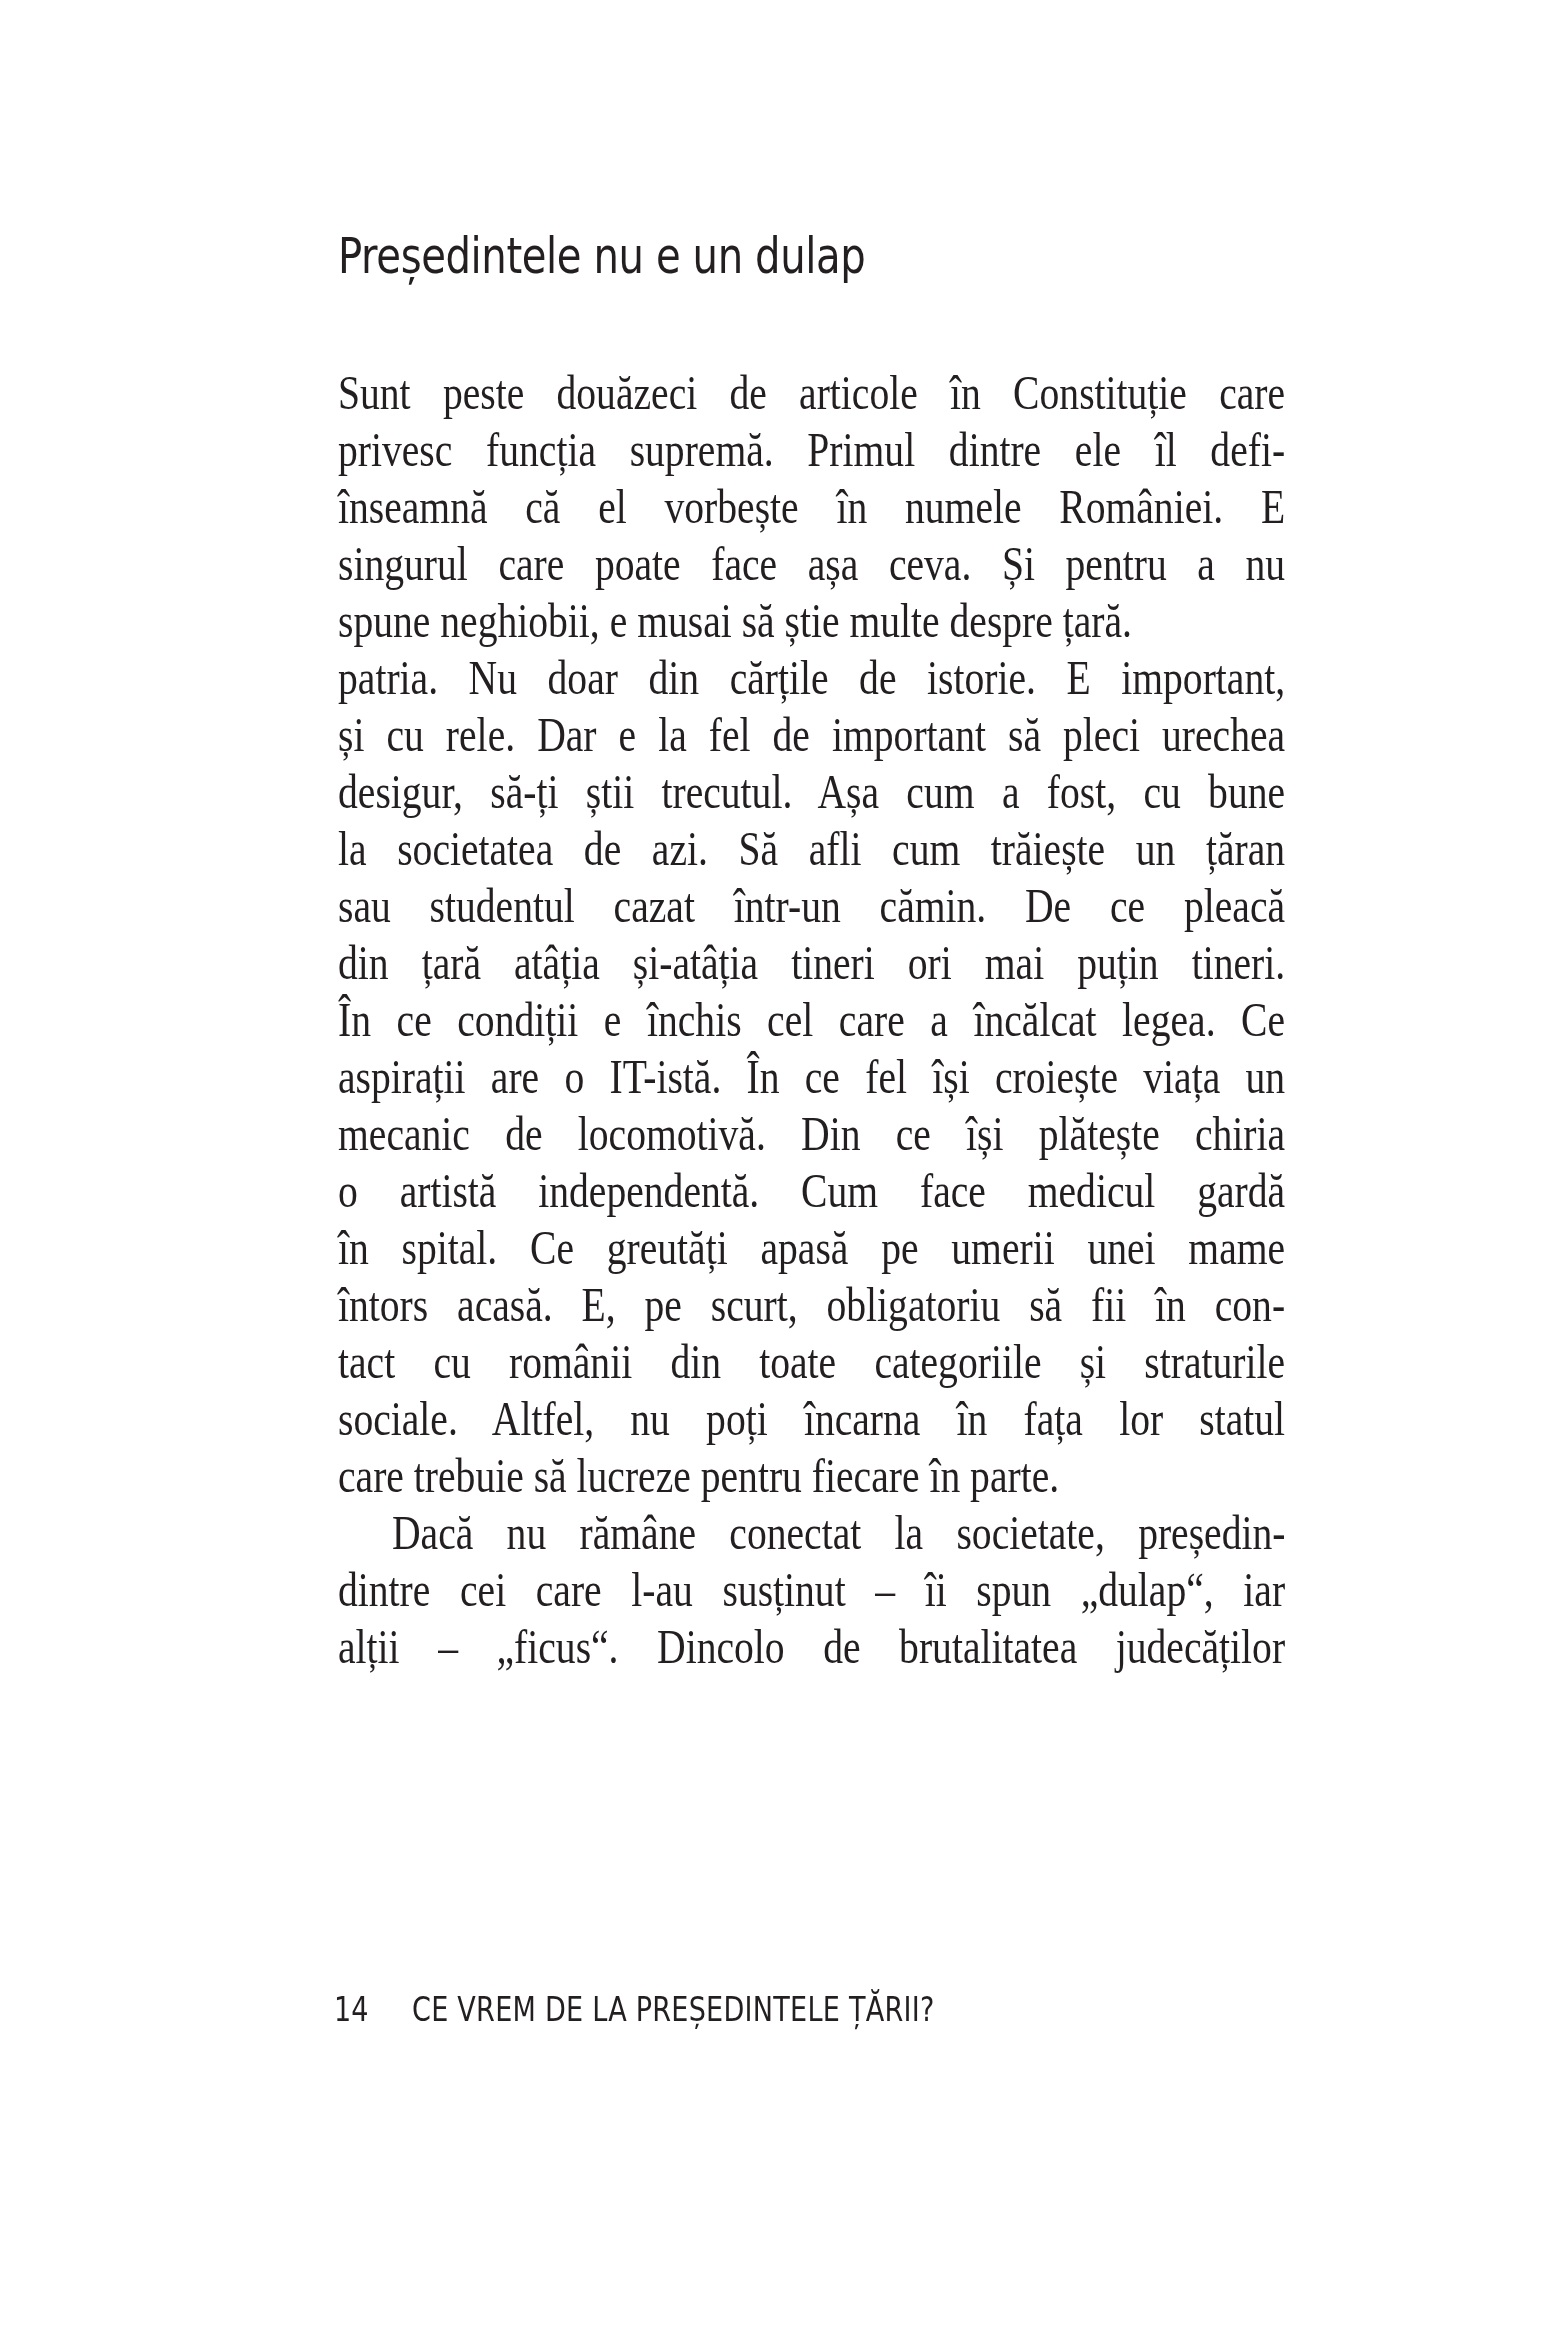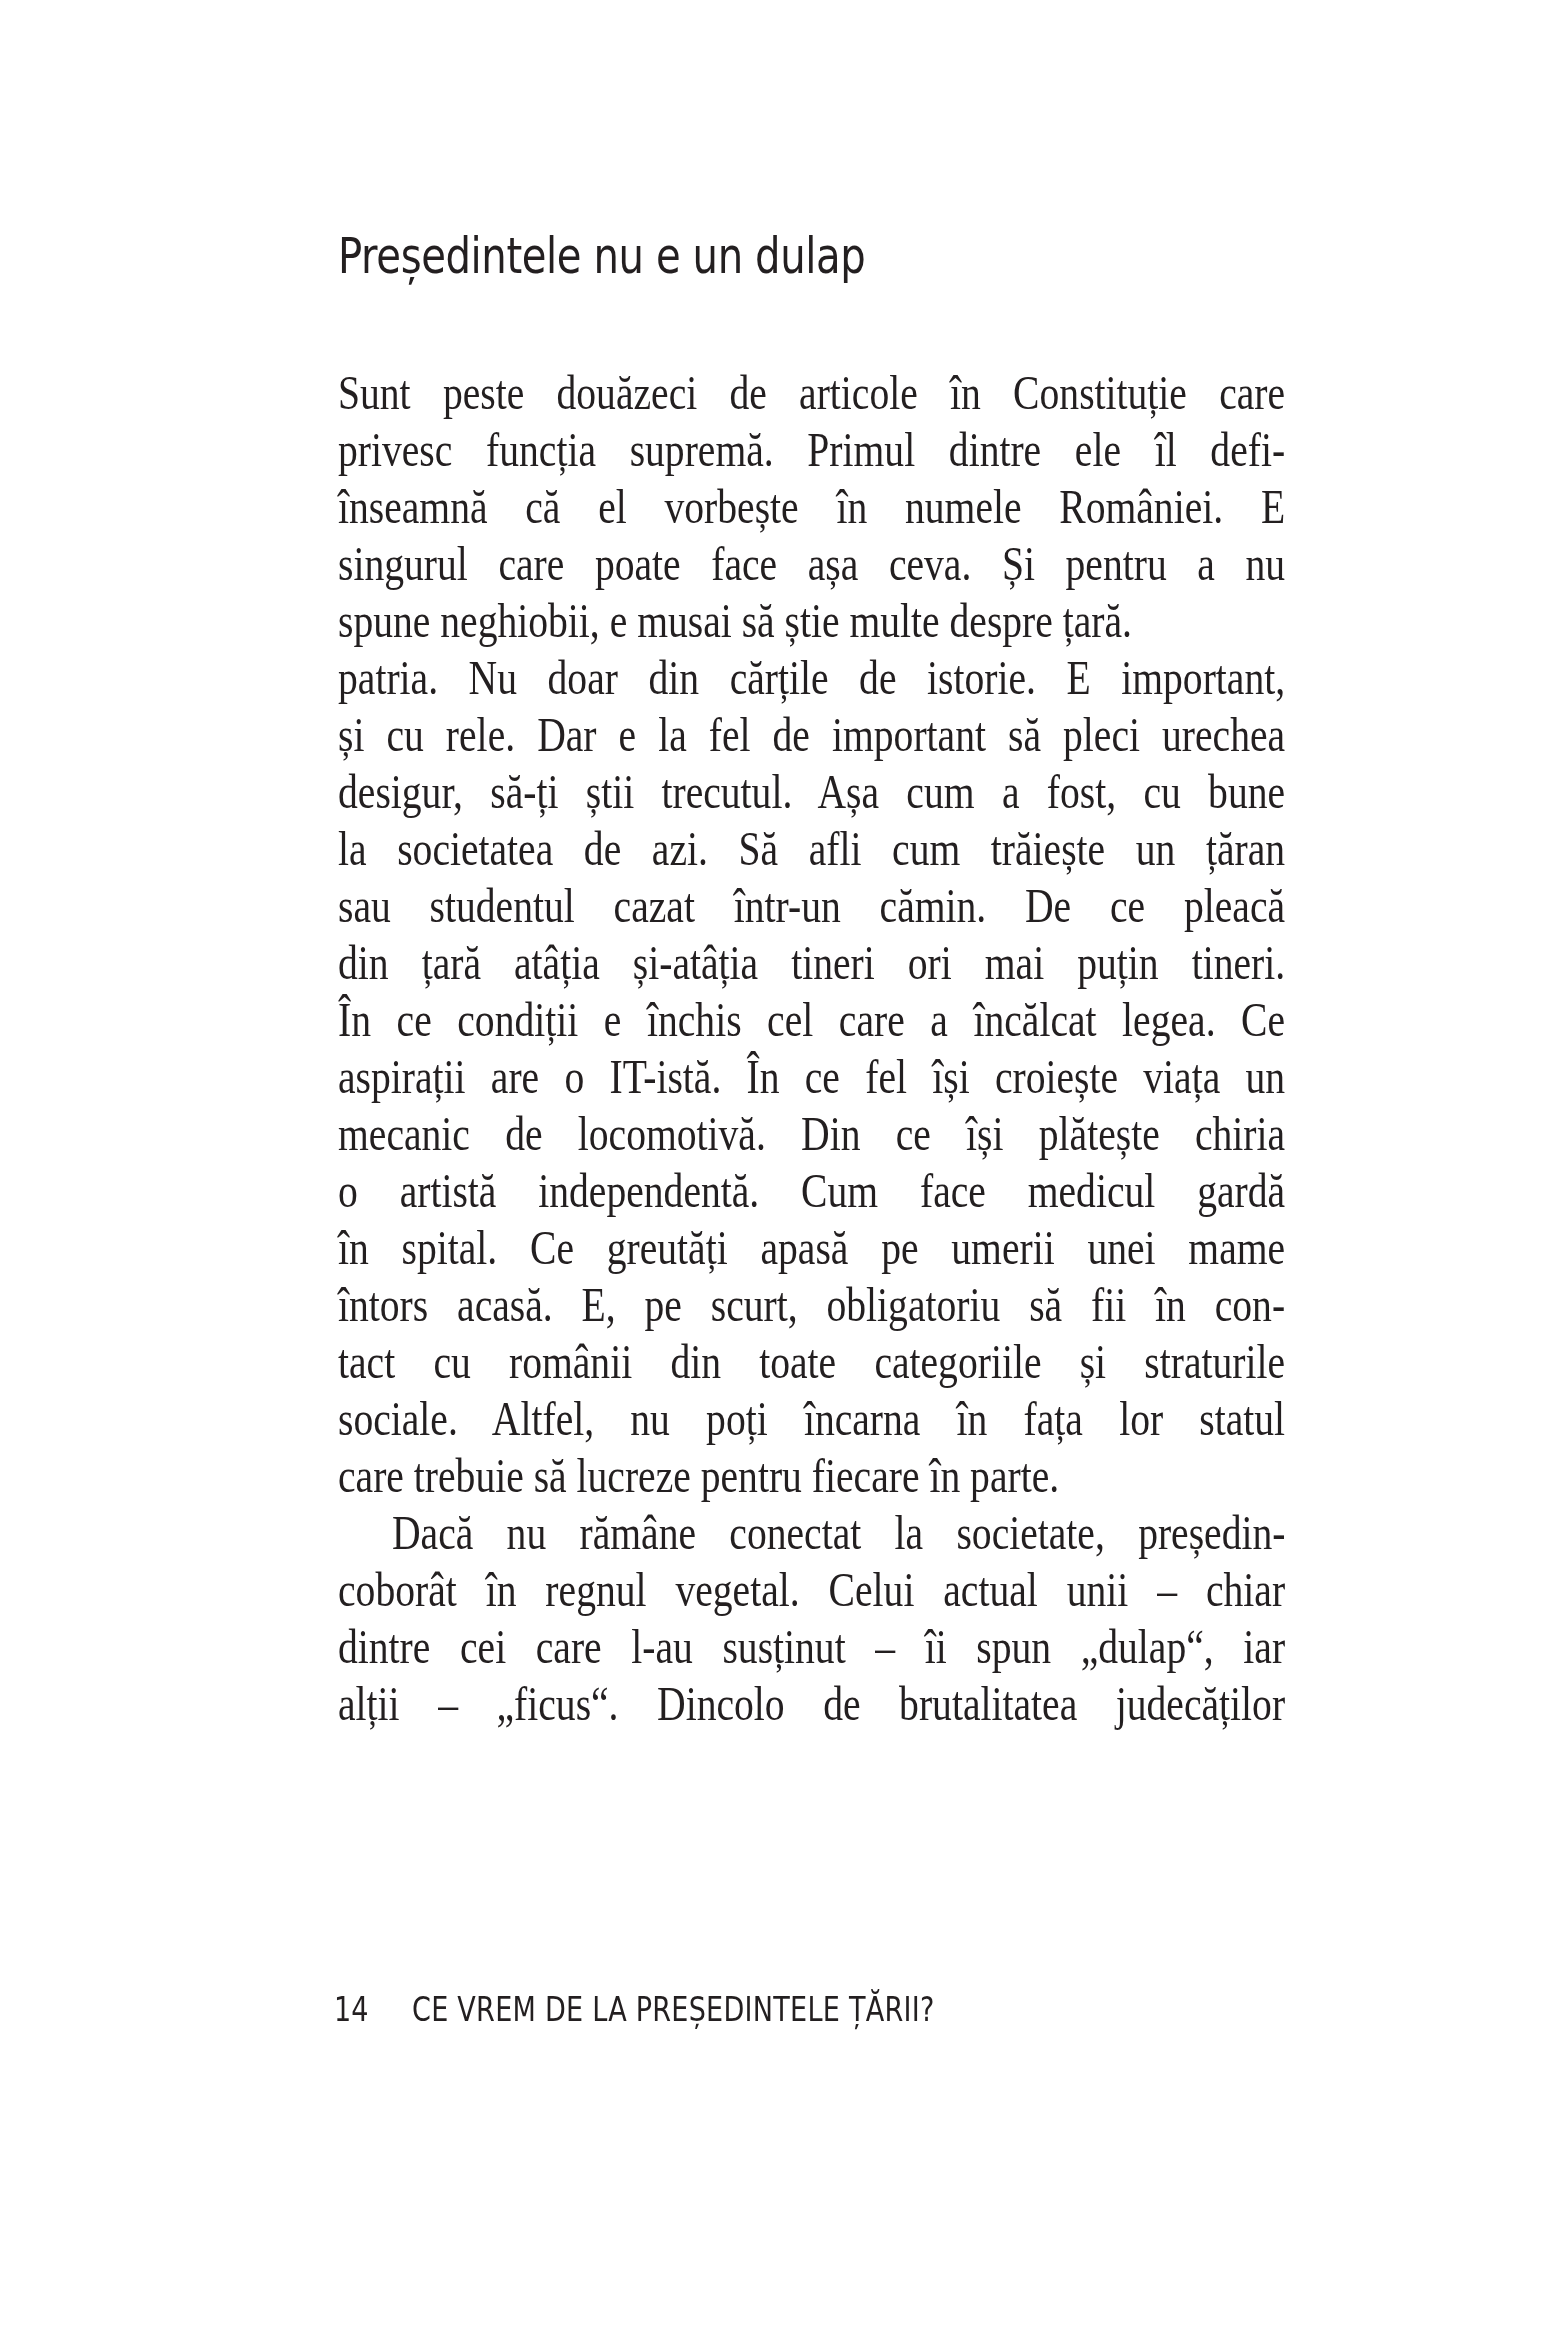--- a/index.html
+++ b/index.html
@@ -99,23 +99,20 @@
       </div>
       <div class="line last">
         <div class="line-inner">care trebuie să lucreze pentru fiecare în parte.</div>
       </div>
     </div>
     <div>
       <div class="line indent">
         <div class="line-inner">Dacă nu rămâne conectat la societate, președin-</div>
       </div>
       <div class="line">
-        <div class="line-inner">coborât în regnul vegetal. Celui actual unii – chiar</div>
-      </div>
-      <div class="line">
         <div class="line-inner">dintre cei care l-au susținut – îi spun „dulap“, iar</div>
       </div>
       <div class="line">
         <div class="line-inner">alții – „ficus“. Dincolo de brutalitatea judecăților</div>
       </div>
     </div>
   </div>
 
 <div class="footer">
   <span class="page-num">14</span>

